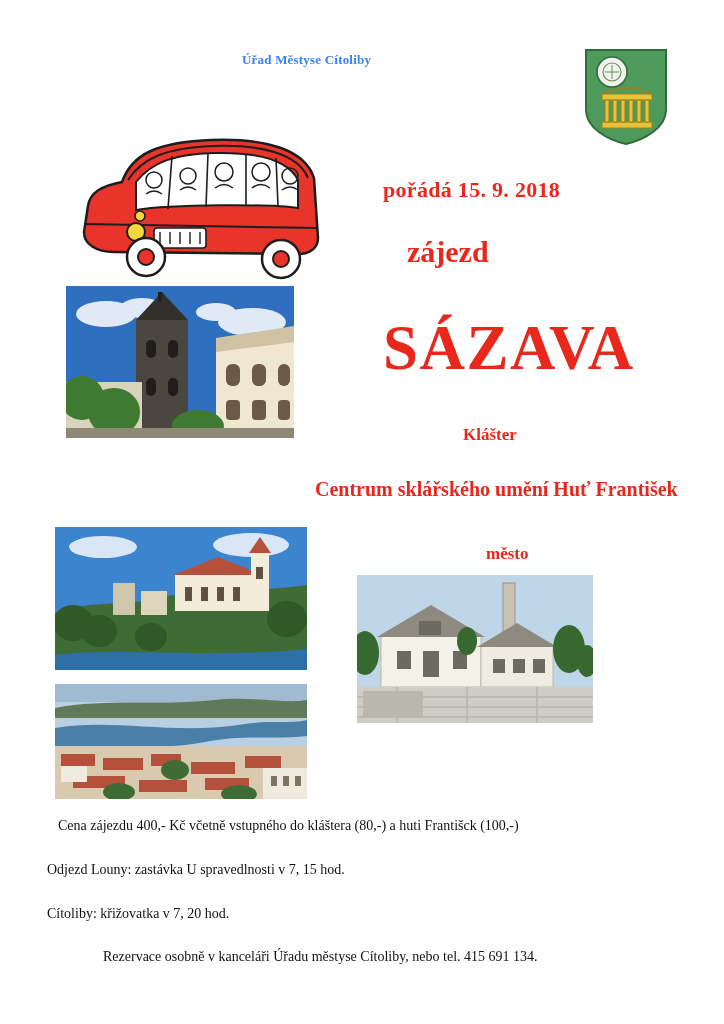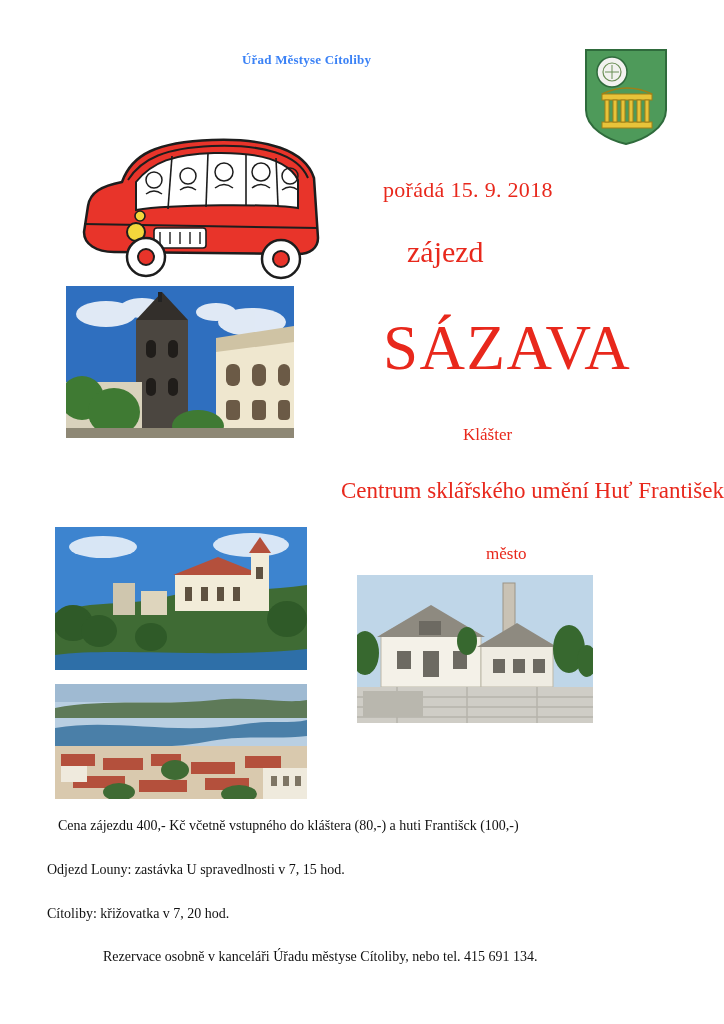--- a/index.html
+++ b/index.html
@@ -53,21 +53,21 @@
     background: #c9d4dd;
   }
   .photo svg { display: block; }
 
   #photo-tower  { left: 66px;  top: 286px; width: 228px; height: 152px; }
   #photo-castle { left: 55px;  top: 527px; width: 252px; height: 143px; }
   #photo-town   { left: 55px;  top: 684px; width: 252px; height: 115px; }
   #photo-hut    { left: 357px; top: 575px; width: 236px; height: 148px; }
 
   
-  .rt { position: absolute; color: #e8281c; font-weight: normal; }
+  .rt { position: absolute; color: #e8281c; font-weight: bold; }
 
   #date-line {
     left: 383px; top: 177px;
     font-size: 22px;
     letter-spacing: .3px;
   }
   #trip-word {
     left: 383px; top: 235px;
     font-size: 30px;
     margin-left: 24px;
@@ -76,22 +76,21 @@
     left: 383px; top: 312px;
     font-size: 63px;
     letter-spacing: 1.5px;
   }
   #stop-1 {
     left: 463px; top: 425px;
     font-size: 17px;
   }
   #stop-2 {
     left: 315px; top: 478px;
-    font-size: 23px;
-    margin-left: 26px;
+    font-size: 20px;
   }
   #stop-3 {
     left: 486px; top: 544px;
     font-size: 17px;
   }
 
   
   .info {
     position: absolute;
     color: #111;

